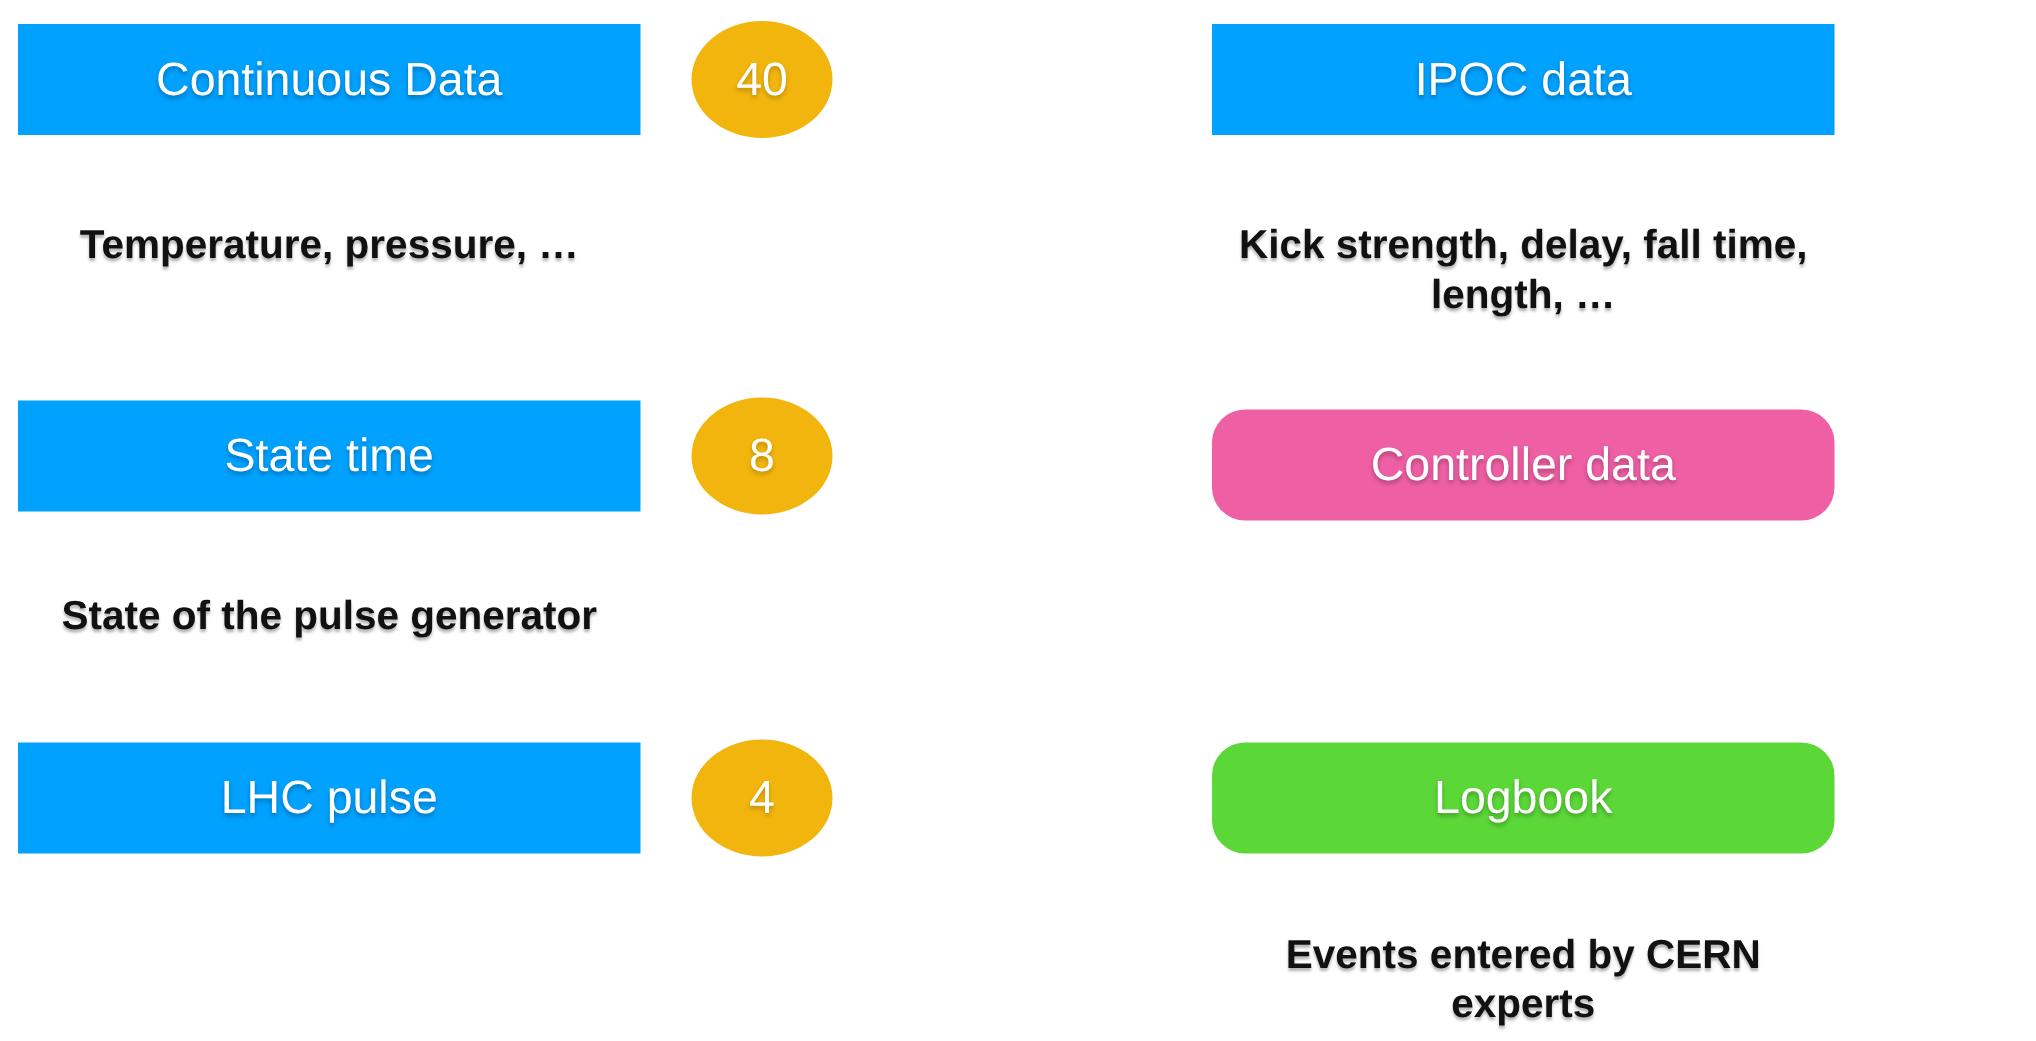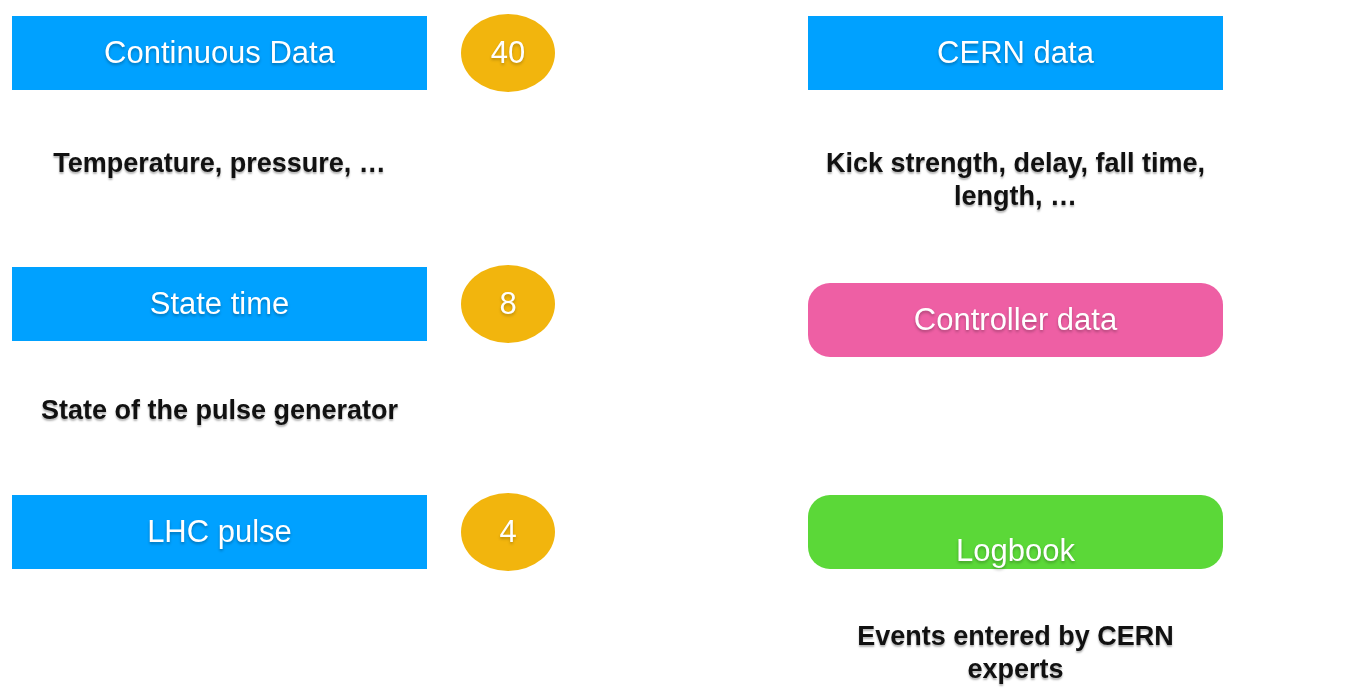--- a/index.html
+++ b/index.html
@@ -22,21 +22,21 @@
     display: flex;
     align-items: center;
     justify-content: center;
     color: #ffffff;
     font-size: 31px;
     font-weight: 400;
     text-shadow: 0 2px 3px rgba(0,0,0,0.28);
   }
   .box.blue   { background: var(--blue); }
   .box.pink   { background: var(--pink);  border-radius: 22px; }
-  .box.green  { background: var(--green); border-radius: 22px; align-items: flex-end; }
+  .box.green  { background: var(--green); border-radius: 22px; }
 
   .badge {
     position: absolute;
     width: 94px;
     height: 78px;
     border-radius: 50%;
     background: var(--yellow);
     color: #ffffff;
     display: flex;
     align-items: center;
@@ -86,29 +86,29 @@
   <div class="desc col-left" style="top:394px">State of the pulse generator</div>
 
   <div class="box blue col-left" style="top:495px">
     <span>LHC pulse</span>
   </div>
   <div class="badge badge-left" style="top:493px">
     <span>4</span>
   </div>
 
   <div class="box blue col-right" style="top:16px">
-    <span>CERN data</span>
+    <span>IPOC data</span>
   </div>
   <div class="badge badge-right" style="top:14px">
     <span>56</span>
   </div>
   <div class="desc col-right" style="top:147px">Kick strength, delay, fall time,
 length, …</div>
 
-  <div class="box pink col-right" style="top:283px">
+  <div class="box pink col-right" style="top:273px">
     <span>Controller data</span>
   </div>
   <div class="badge badge-right" style="top:265px">
     <span>12</span>
   </div>
 
   <div class="box green col-right" style="top:495px">
     <span>Logbook</span>
   </div>
   <div class="desc col-right" style="top:620px">Events entered by CERN

